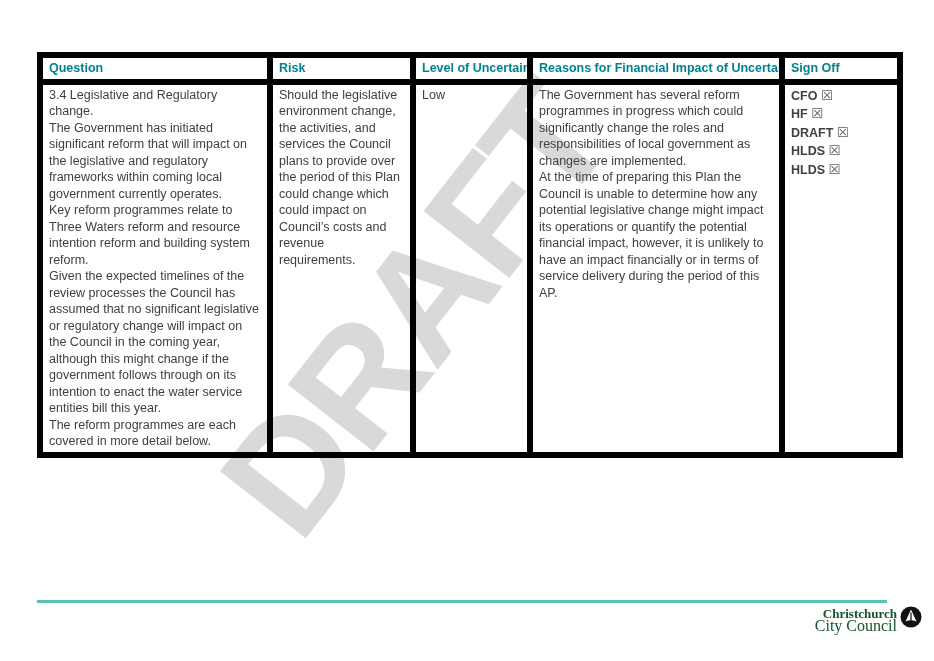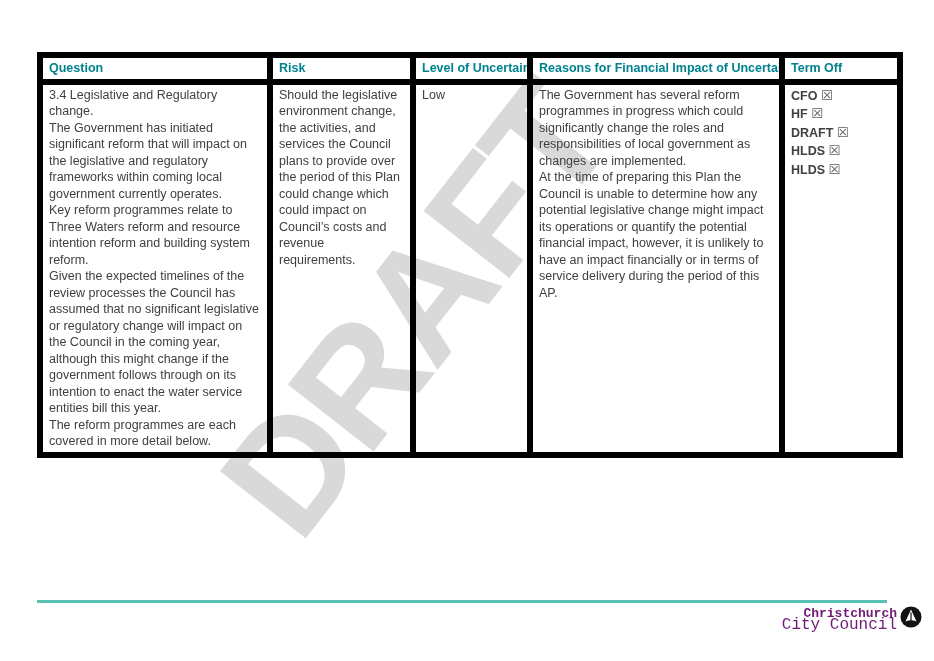--- a/index.html
+++ b/index.html
@@ -76,22 +76,22 @@
   .logo {
     position:absolute;
     right:12px; top:606px;
     display:flex;
     align-items:center;
     gap:3px;
     z-index:2;
   }
   .logo-text {
     text-align:right;
-    font-family:Liberation Mono, monospace;
-    color:#701a75;
+    font-family:Liberation Serif, serif;
+    color:#14532d;
   }
   .logo-line1 { font-weight:bold; font-size:13px; line-height:12px; }
   .logo-line2 { font-size:16px; line-height:11px; }
 </style>
 </head>
 <body>
 
 <div class="page">
 
   <div class="watermark">DRAFT</div>
@@ -103,21 +103,21 @@
       <col style="width:117px">
       <col style="width:252px">
       <col style="width:118px">
     </colgroup>
     <thead>
       <tr>
         <th>Question</th>
         <th>Risk</th>
         <th>Level of Uncertainty</th>
         <th>Reasons for Financial Impact of Uncertainty</th>
-        <th>Term Off</th>
+        <th>Sign Off</th>
       </tr>
     </thead>
     <tbody>
       <tr class="row-2">
         <td class="cell">
           <p class="q-heading">3.4 Legislative and Regulatory change.</p>
           <p>The Government has initiated significant reform that will impact on the legislative and regulatory frameworks within coming local government currently operates.</p>
           <p>Key reform programmes relate to Three Waters reform and resource intention reform and building system reform.</p>
           <p>Given the expected timelines of the review processes the Council has assumed that no significant legislative or regulatory change will impact on the Council in the coming year, although this might change if the government follows through on its intention to enact the water service entities bill this year.</p>
           <p>The reform programmes are each covered in more detail below.</p>

